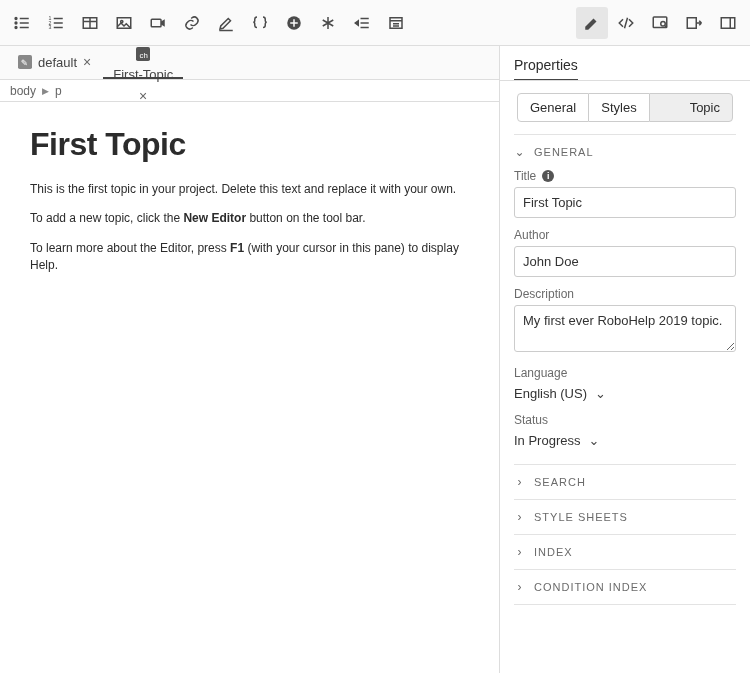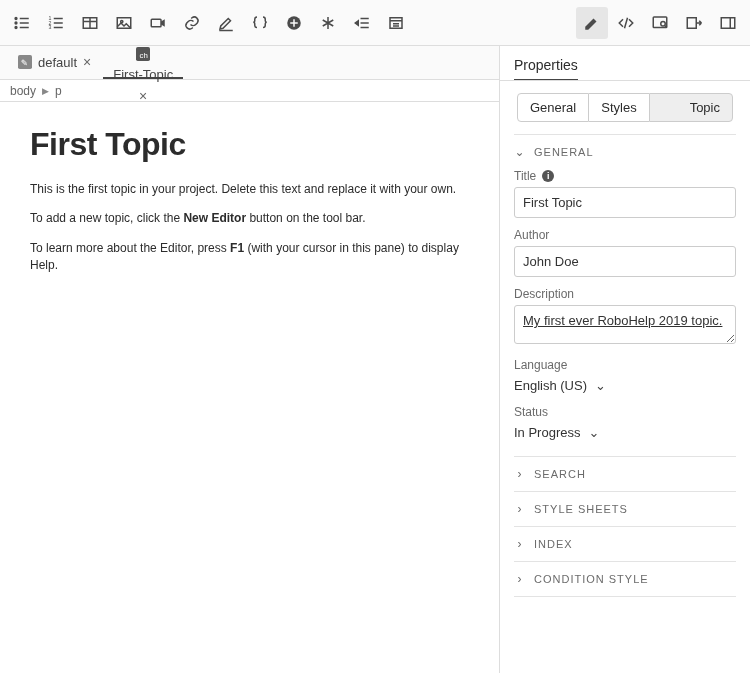--- a/index.html
+++ b/index.html
@@ -42,21 +42,21 @@
 
   .panelBody { flex: 1; overflow-y: auto; padding: 0 14px 10px 14px; }
   .section { border-top: 1px solid #e3e3e3; }
   .sectionHead { display: flex; align-items: center; gap: 8px; padding: 10px 0; font-size: 11px; letter-spacing: 1px; color: #6b6b6b; cursor: pointer; }
   .sectionHead .chev { width: 12px; text-align: center; font-size: 12px; color: #6b6b6b; }
   .sectionBody { padding: 0 0 14px 0; display: flex; flex-direction: column; gap: 10px; }
 
   .field label { font-size: 12px; color: #6b6b6b; display: flex; align-items: center; gap: 6px; margin-bottom: 4px; }
   .infoIcon { width: 12px; height: 12px; border-radius: 50%; background: #555; color: #fff; font-size: 9px; display: inline-flex; align-items: center; justify-content: center; font-weight: bold; }
   .tinput { width: 100%; border: 1px solid #ccc; border-radius: 3px; padding: 7px 8px; font-size: 13px; color: #333; font-family: inherit; }
-  textarea.tinput { resize: vertical; height: 39px; text-decoration: underline; }
+  textarea.tinput { resize: vertical; height: 47px; }
   .selectRow { display: flex; align-items: center; gap: 8px; font-size: 13px; color: #333; cursor: pointer; padding: 2px 0; }
   .selectRow .chevDown { font-size: 13px; color: #444; }
 
   .panelBody::-webkit-scrollbar, .doc::-webkit-scrollbar { width: 12px; }
   .panelBody::-webkit-scrollbar-thumb, .doc::-webkit-scrollbar-thumb { background: #ccc; border-radius: 6px; border: 3px solid #fff; }
 </style>
 </head>
 <body>
 
 <div class="toolbar">
@@ -280,21 +280,21 @@
       </div>
       <div class="section">
         <div class="sectionHead">
             <span class="chev">›</span>
             <span>INDEX</span>
           </div>
       </div>
       <div class="section">
         <div class="sectionHead">
             <span class="chev">›</span>
-            <span>CONDITION STYLE</span>
+            <span>CONDITION INDEX</span>
           </div>
       </div>
       <div class="section">
         <div class="sectionHead"></div>
       </div>
     </div>
   </div>
 </div>
 
 </body></html>

